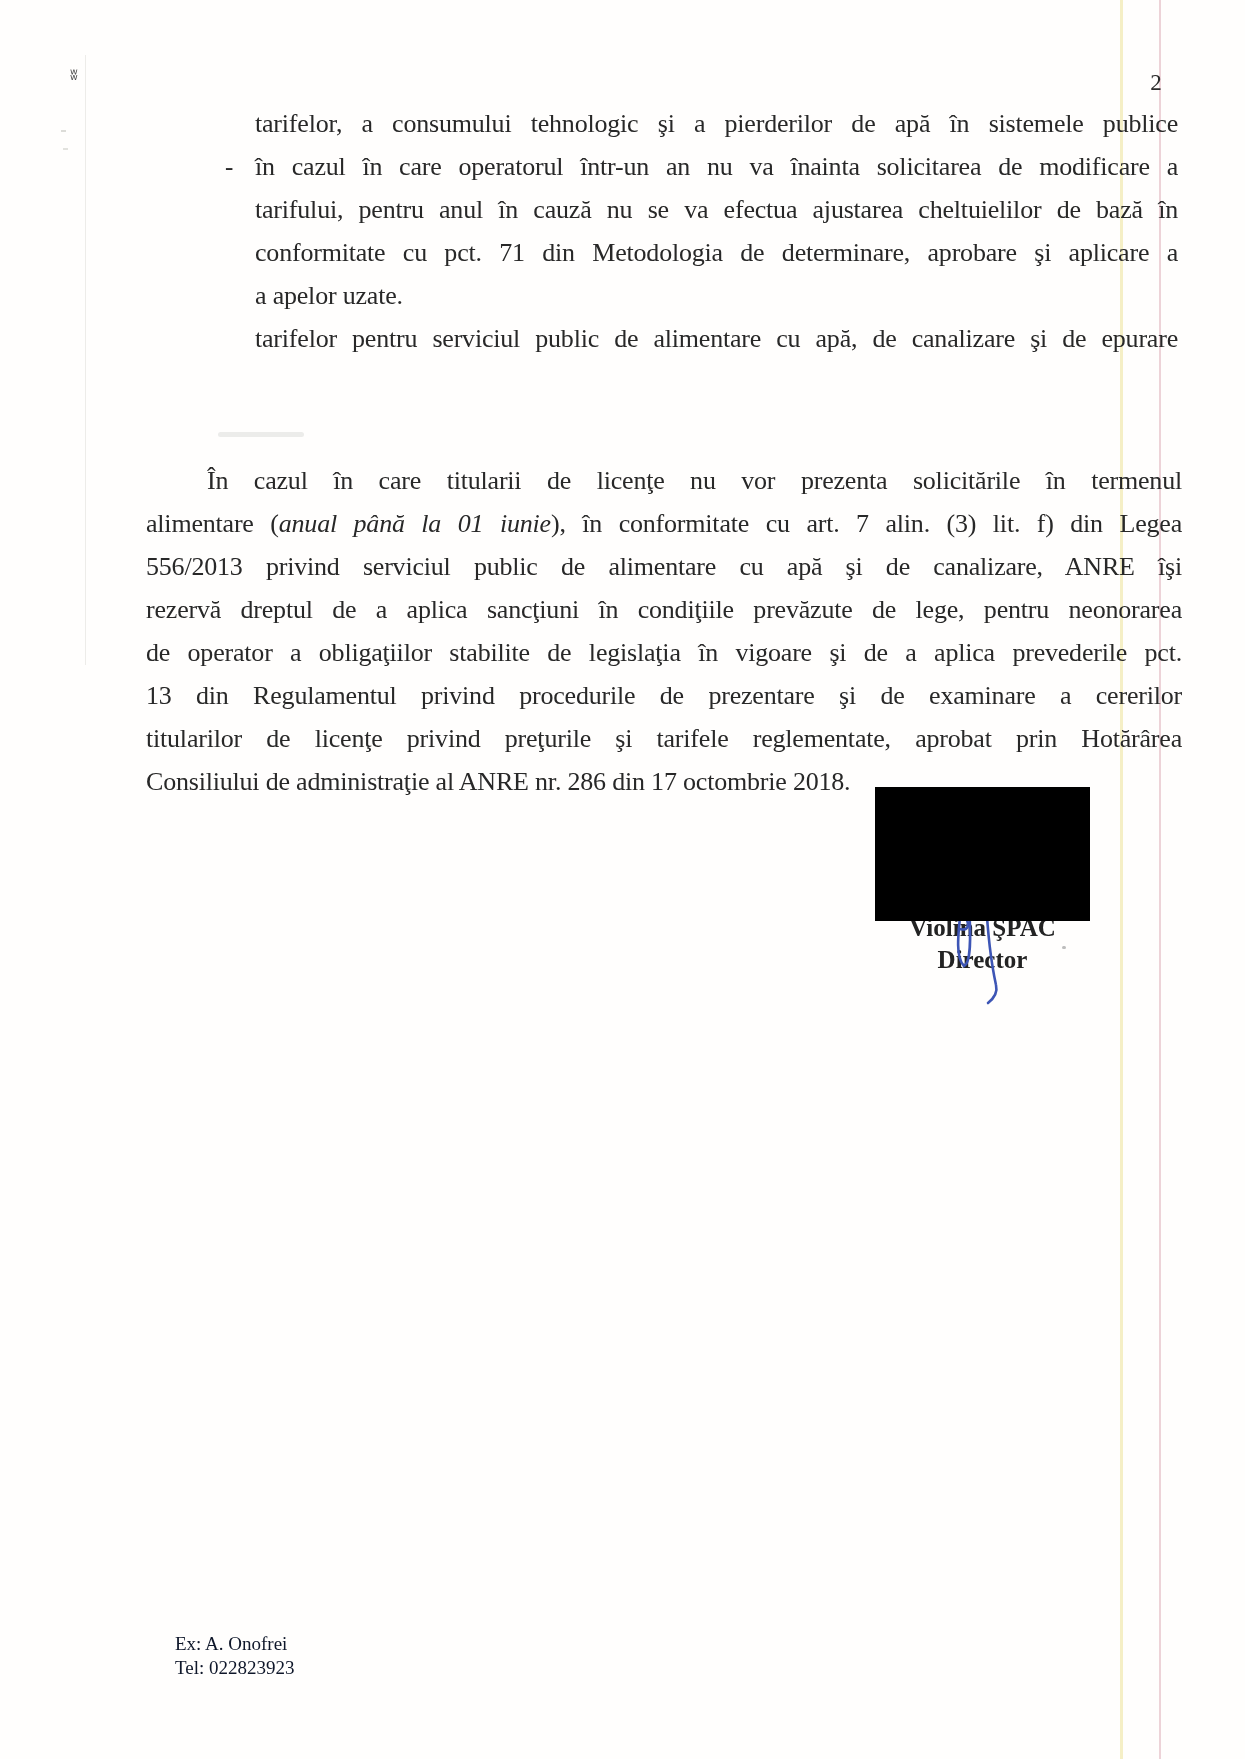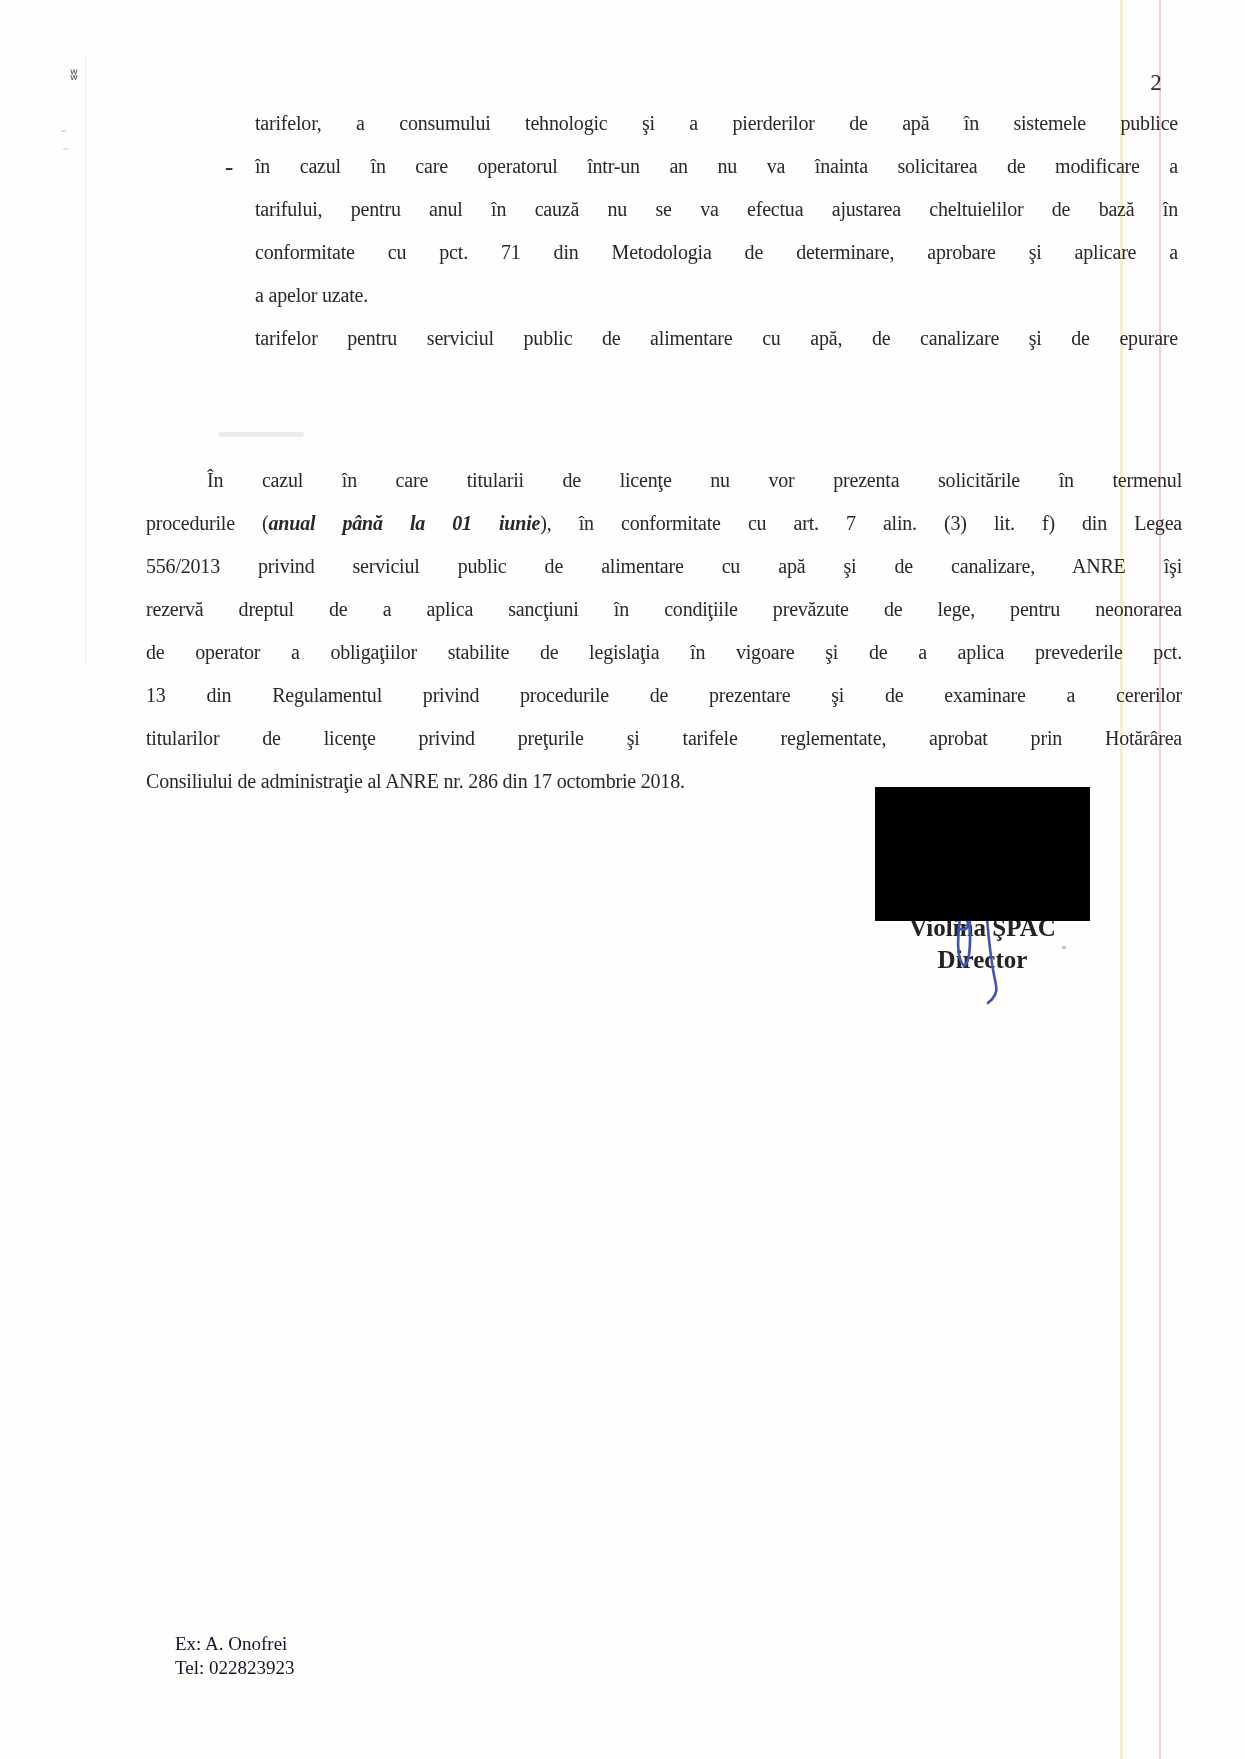--- a/index.html
+++ b/index.html
@@ -36,40 +36,40 @@
   .speck-c{position:absolute;left:1062px;top:946px;width:4px;height:3px;background:#bdbdbd;border-radius:2px;z-index:1;}
 
   
   .page-number{
     position:absolute;left:1144px;top:70px;width:24px;
     font-size:23px;color:#2b2b2b;z-index:2;text-align:center;
   }
 
   
   .textline{
-    font-size:20px;color:#282828;line-height:43px;height:43px;
+    font-size:26px;color:#282828;line-height:43px;height:43px;
     letter-spacing:-0.2px;
     text-align:justify;text-align-last:justify;
     z-index:2;
   }
   .lastline{text-align-last:left;}
   .block-list{
     position:absolute;left:255px;top:102px;width:923px;z-index:2;
   }
   .list-item2{position:relative;}
   .bullet{
     position:absolute;left:-30px;top:0;width:20px;
     font-size:25px;color:#282828;line-height:43px;
     text-align:left;text-align-last:left;
   }
   .paragraph{
     position:absolute;left:146px;top:459px;width:1036px;z-index:2;
   }
   .indent{padding-left:61px;}
-  .bolditalic{font-weight:bold;font-style:italic;}
+  .bolditalic{font-weight:normal;font-style:italic;}
 
   
   .sig-name{
     position:absolute;left:860px;top:912px;width:245px;
     font-size:25px;font-weight:bold;color:#232323;
     text-align:center;line-height:32px;z-index:3;
   }
   .sig-title{
     position:absolute;left:860px;top:944px;width:245px;
     font-size:25px;font-weight:bold;color:#232323;
@@ -114,21 +114,21 @@
       <div class="textline">în cazul în care operatorul într-un an nu va înainta solicitarea de modificare a</div>
       <div class="textline">tarifului, pentru anul în cauză nu se va efectua ajustarea cheltuielilor de bază în</div>
       <div class="textline">conformitate cu pct. 71 din Metodologia de determinare, aprobare şi aplicare a</div>
       <div class="textline lastline">a apelor uzate.</div>
       <div class="textline">tarifelor pentru serviciul public de alimentare cu apă, de canalizare şi de epurare</div>
     </div>
   </div>
 
   <div class="paragraph">
     <div class="textline indent">În cazul în care titularii de licenţe nu vor prezenta solicitările în termenul</div>
-    <div class="textline"><span>procedurile (</span><span class="bolditalic">anual până la 01 iunie</span><span>), în conformitate cu art. 7 alin. (3) lit. f) din Legea</span></div>
+    <div class="textline"><span>alimentare (</span><span class="bolditalic">anual până la 01 iunie</span><span>), în conformitate cu art. 7 alin. (3) lit. f) din Legea</span></div>
     <div class="textline">556/2013 privind serviciul public de alimentare cu apă şi de canalizare, ANRE îşi</div>
     <div class="textline">rezervă dreptul de a aplica sancţiuni în condiţiile prevăzute de lege, pentru neonorarea</div>
     <div class="textline">de operator a obligaţiilor stabilite de legislaţia în vigoare şi de a aplica prevederile pct.</div>
     <div class="textline">13 din Regulamentul privind procedurile de prezentare şi de examinare a cererilor</div>
     <div class="textline">titularilor de licenţe privind preţurile şi tarifele reglementate, aprobat prin Hotărârea</div>
     <div class="textline lastline">Consiliului de administraţie al ANRE nr. 286 din 17 octombrie 2018.</div>
   </div>
 
   <div class="sig-name">Violina ŞPAC</div>
   <div class="sig-title">Director</div>

